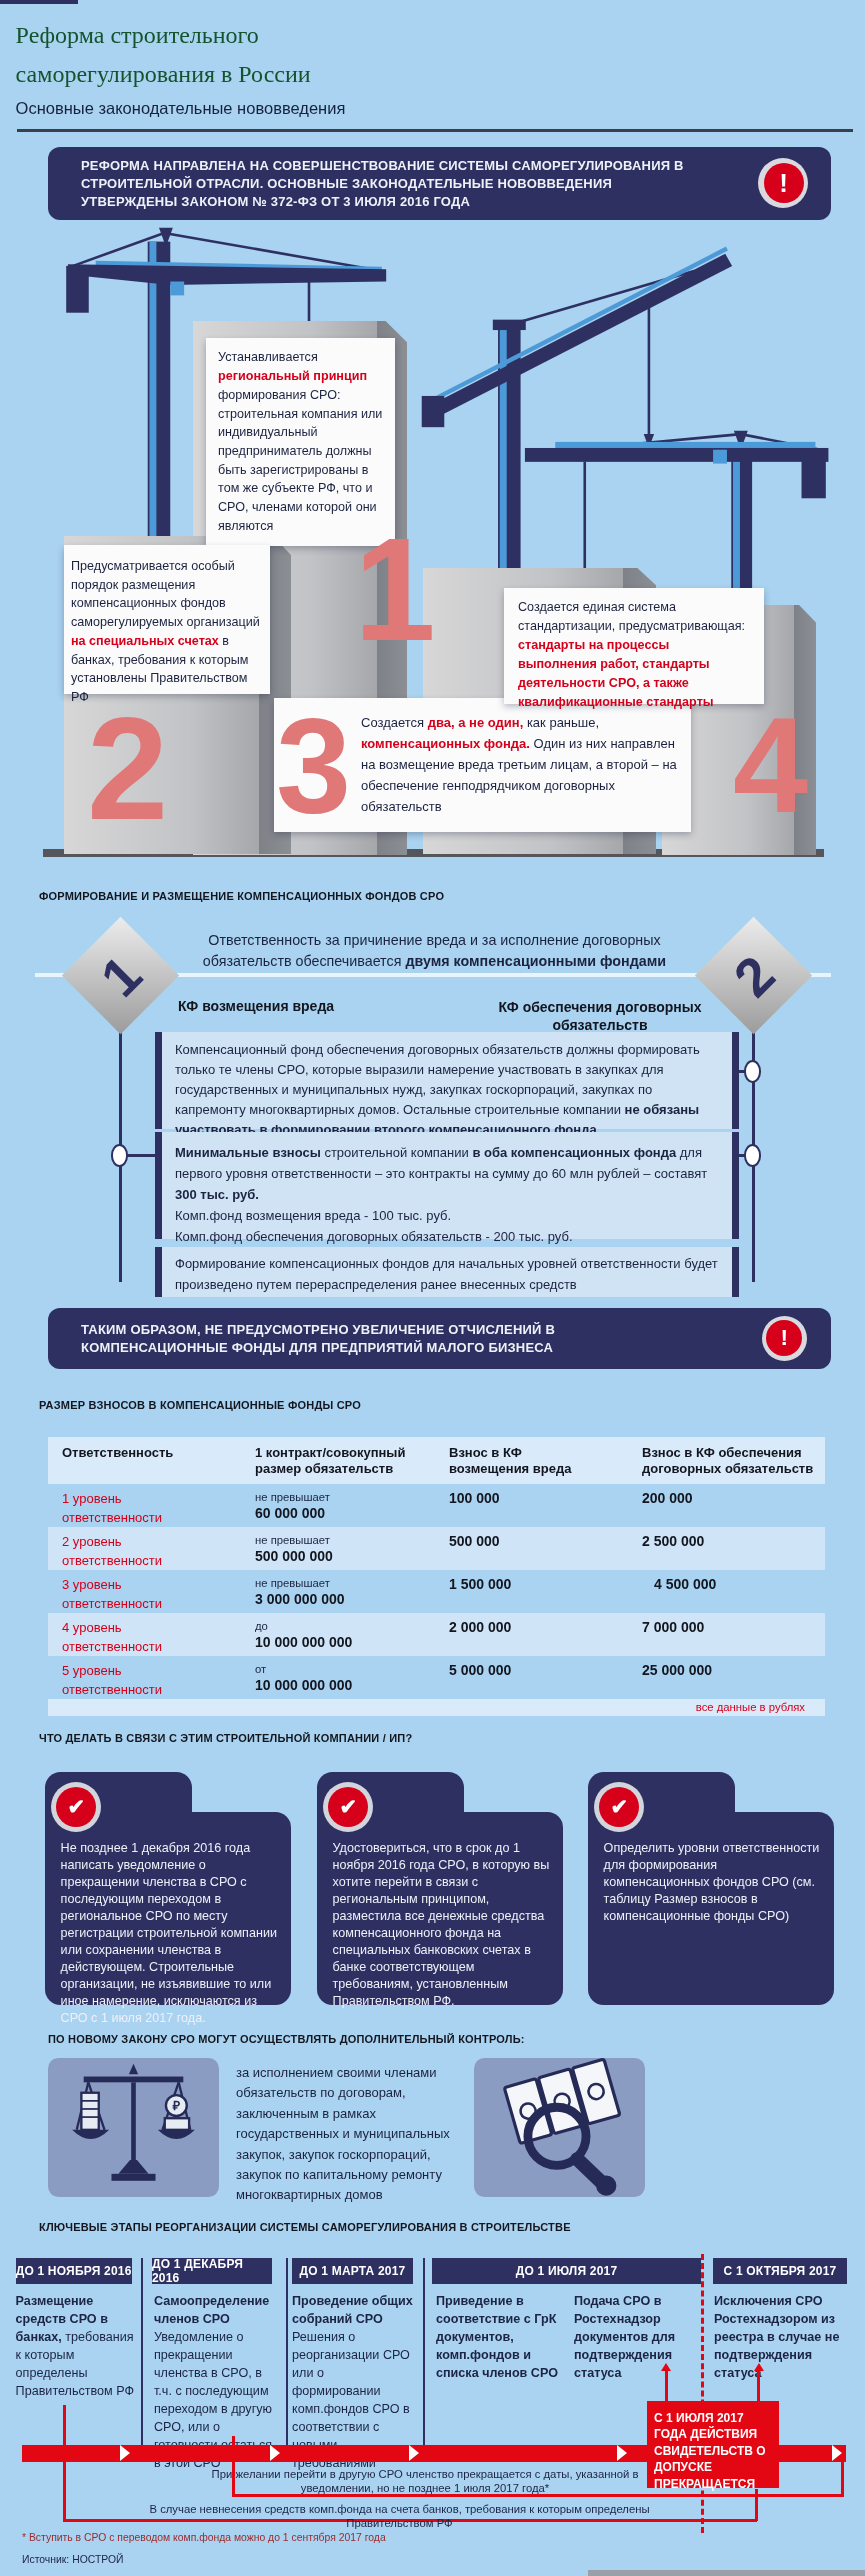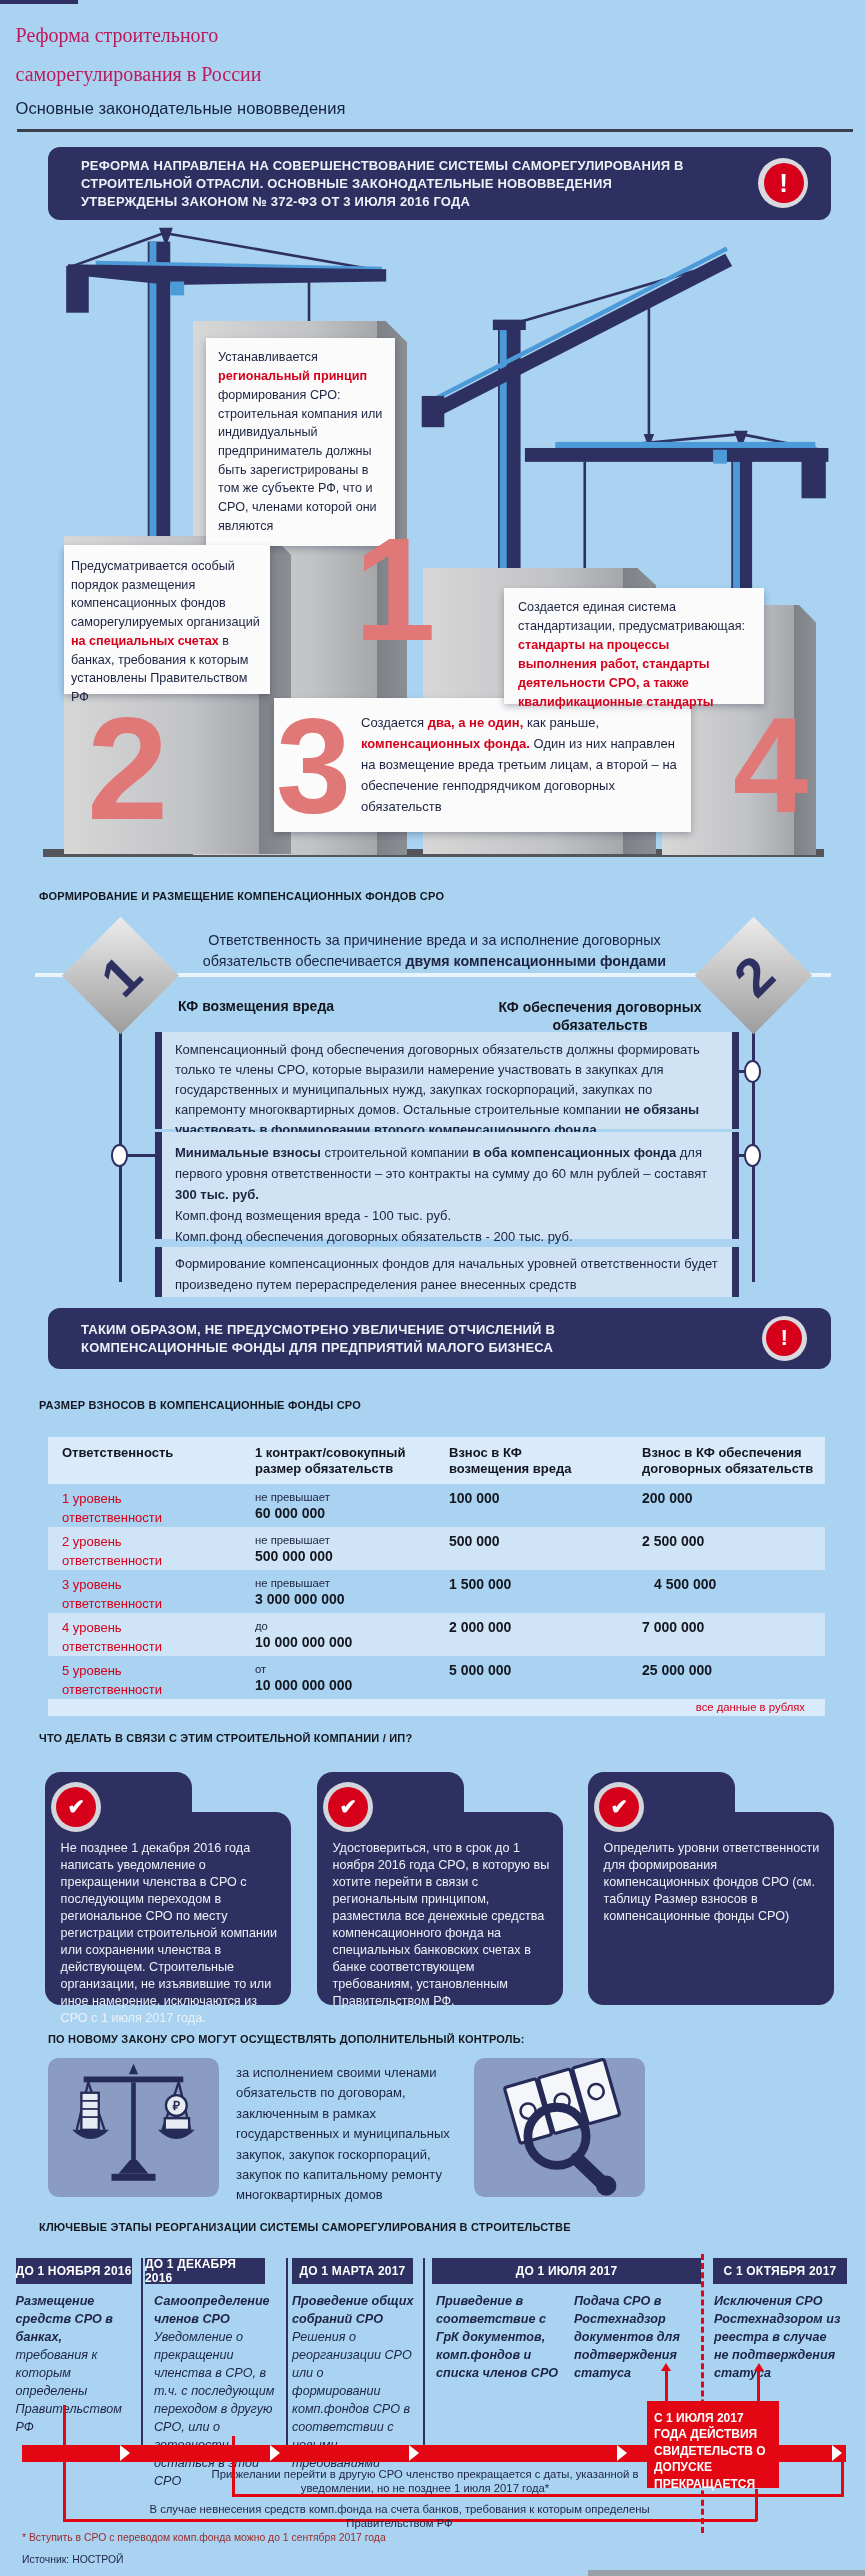--- a/index.html
+++ b/index.html
@@ -41,37 +41,37 @@
   .todo-text{position:absolute;left:15.6px;right:12px;top:68px;color:#eef1f8;font-size:12.6px;line-height:17px;}
   .check-ring{position:absolute;width:50px;height:50px;border-radius:50%;background:#d2d5db;}
   .check-red{position:absolute;width:40px;height:40px;left:5.2px;top:5.2px;border-radius:50%;background:#d6001b;color:#fff;
              display:flex;align-items:center;justify-content:center;font-size:21px;font-weight:bold;}
   
   .ctrl-box{background:#8a9cc2;border-radius:10.4px;}
   .ctrl-text{font-size:13px;line-height:20.4px;color:#1c2340;}
   
   .tl-head{position:absolute;top:2258px;height:26px;background:#2e3061;color:#fff;font-weight:bold;font-size:12px;
            display:flex;align-items:center;justify-content:center;letter-spacing:0.2px;}
-  .tl-col{position:absolute;top:2292px;font-size:12.6px;line-height:18px;color:#1d2446;font-style:italic;}
+  .tl-col{position:absolute;top:2292px;font-size:12.6px;line-height:18px;color:#1d2446;}
   .tl-sep{position:absolute;top:2258px;height:187px;width:1.7px;background:#2e3061;}
   .redline{position:absolute;background:#e30613;}
   .tl-note{position:absolute;text-align:center;font-size:11.3px;line-height:14px;color:#1d2446;}
   .bar-arrow{position:absolute;top:0;width:0;height:0;border-top:8.7px solid transparent;border-bottom:8.7px solid transparent;
              border-left:10.4px solid #fff;}
   .up-arrow-head{position:absolute;width:0;height:0;border-left:5.2px solid transparent;border-right:5.2px solid transparent;
                  border-bottom:8.7px solid #e30613;}
 </style>
 </head>
 <body>
 
 <div id="canvas">
 
   <div class="abs" style="left:0;top:0;width:78px;height:3.5px;background:#2e3061;"></div>
 
-  <div class="abs serif" style="left:15.6px;top:15.6px;font-size:20px;line-height:39px;color:#be185d;">
+  <div class="abs serif" style="left:15.6px;top:15.6px;font-size:24px;line-height:39px;color:#14532d;">
     <div>Реформа строительного</div>
     <div>саморегулирования в России</div>
   </div>
   <div class="abs" style="left:15.6px;top:99px;font-size:16.5px;color:#17223f;">Основные законодательные нововведения</div>
   <div class="abs" style="left:17.4px;top:129px;width:836px;height:2.6px;background:#3a3f4a;"></div>
 
   <div class="abs notice" style="left:48px;top:147px;width:783px;height:73px;">
     <div class="ntext" style="width:607px;">РЕФОРМА НАПРАВЛЕНА НА СОВЕРШЕНСТВОВАНИЕ СИСТЕМЫ САМОРЕГУЛИРОВАНИЯ В СТРОИТЕЛЬНОЙ ОТРАСЛИ. ОСНОВНЫЕ ЗАКОНОДАТЕЛЬНЫЕ НОВОВВЕДЕНИЯ УТВЕРЖДЕНЫ ЗАКОНОМ № 372-ФЗ ОТ 3 ИЮЛЯ 2016 ГОДА</div>
     <div class="excl-ring" style="right:22.6px;top:11.3px;width:50px;height:50px;">
       <div class="excl-red" style="left:5.2px;top:5.2px;width:40px;height:40px;font-size:26px;">!</div>
@@ -293,21 +293,21 @@
       </g>
       <circle cx="58" cy="62" r="23" fill="none" stroke="#262a56" stroke-width="7"></circle>
       <line x1="74" y1="80" x2="96" y2="101" stroke="#262a56" stroke-width="11" stroke-linecap="round"></line>
       <circle cx="97" cy="101" r="8" fill="#262a56"></circle>
     </svg>
   </div>
 
   <div class="abs sect-title" style="left:39px;top:2221px;">КЛЮЧЕВЫЕ ЭТАПЫ РЕОРГАНИЗАЦИИ СИСТЕМЫ САМОРЕГУЛИРОВАНИЯ В СТРОИТЕЛЬСТВЕ</div>
 
   <div class="tl-head" style="left:15.6px;width:116px;">ДО 1 НОЯБРЯ 2016</div>
-  <div class="tl-head" style="left:145px;width:120px;">ДО 1 ДЕКАБРЯ 2016</div>
+  <div class="tl-head" style="left:152px;width:120px;">ДО 1 ДЕКАБРЯ 2016</div>
   <div class="tl-head" style="left:292px;width:121px;">ДО 1 МАРТА 2017</div>
   <div class="tl-head" style="left:432px;width:269px;">ДО 1 ИЮЛЯ 2017</div>
   <div class="tl-head" style="left:713px;width:134px;">С 1 ОКТЯБРЯ 2017</div>
 
   <div class="tl-sep" style="left:141px;"></div>
   <div class="tl-sep" style="left:286px;"></div>
   <div class="tl-sep" style="left:423px;"></div>
 
   <div class="tl-col" style="left:15.6px;width:120px;">
     <span class="seg-b">Размещение средств СРО в банках,</span> <span>требования к которым определены Правительством РФ</span>

